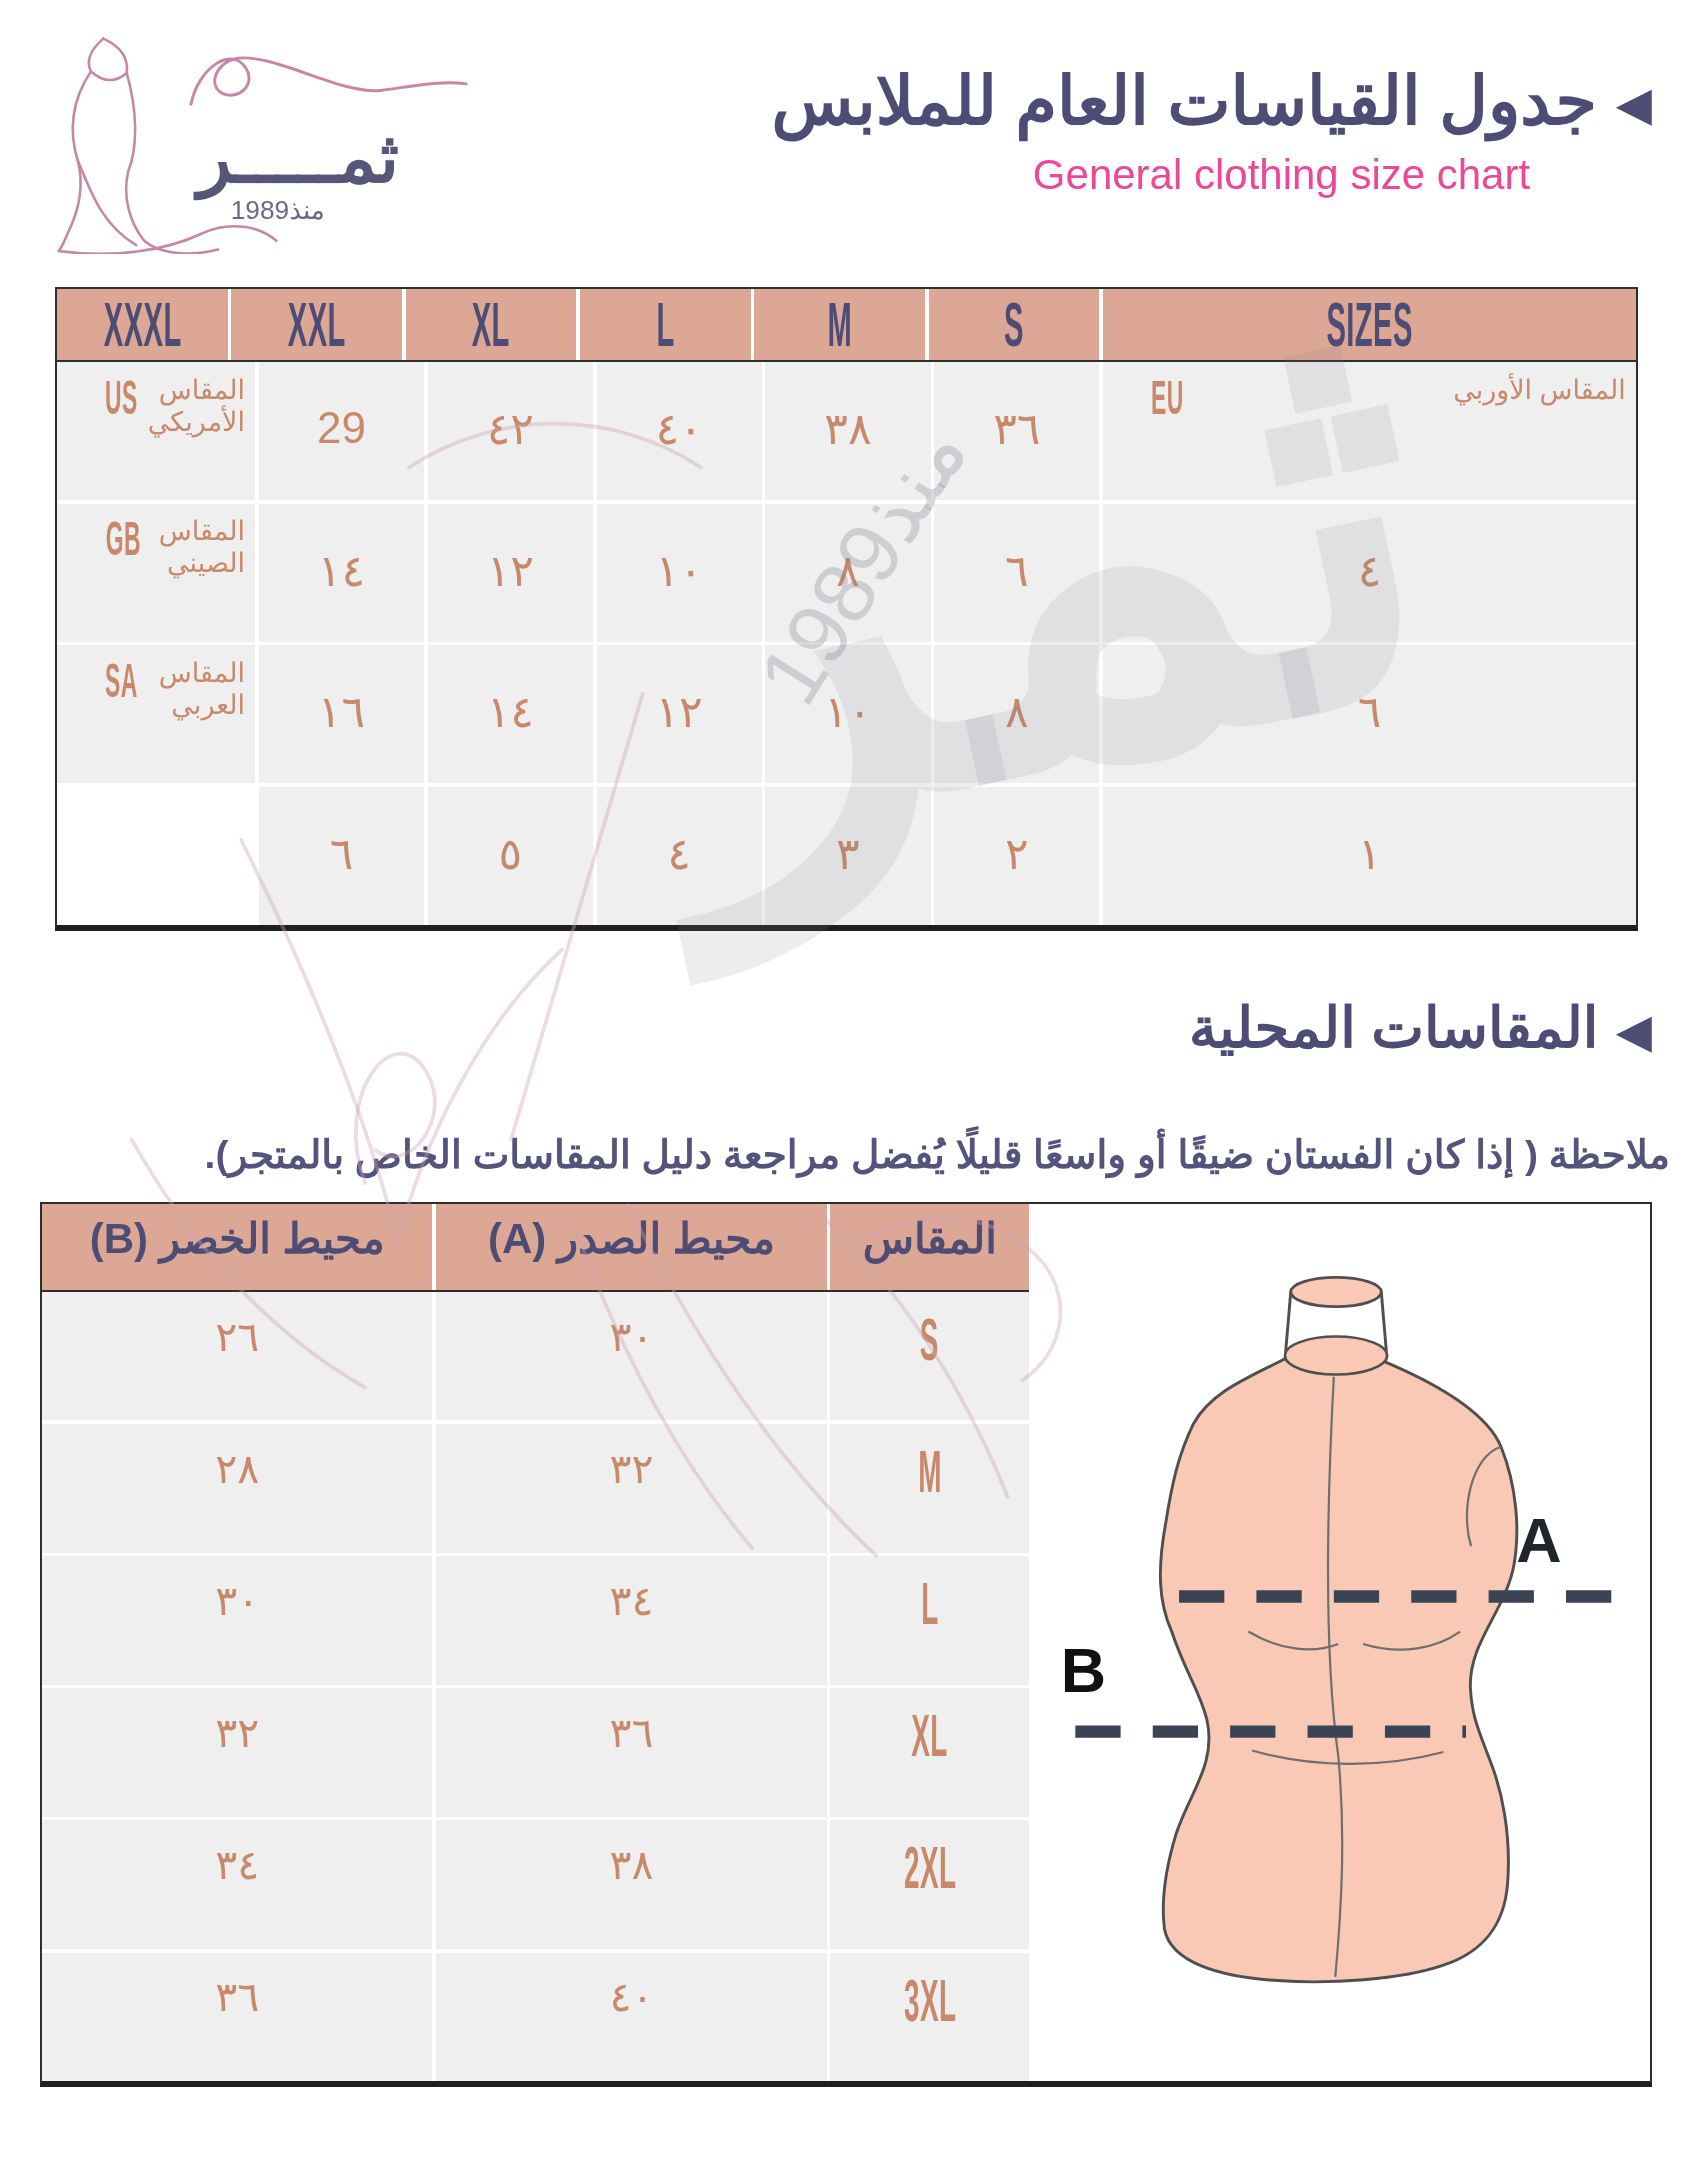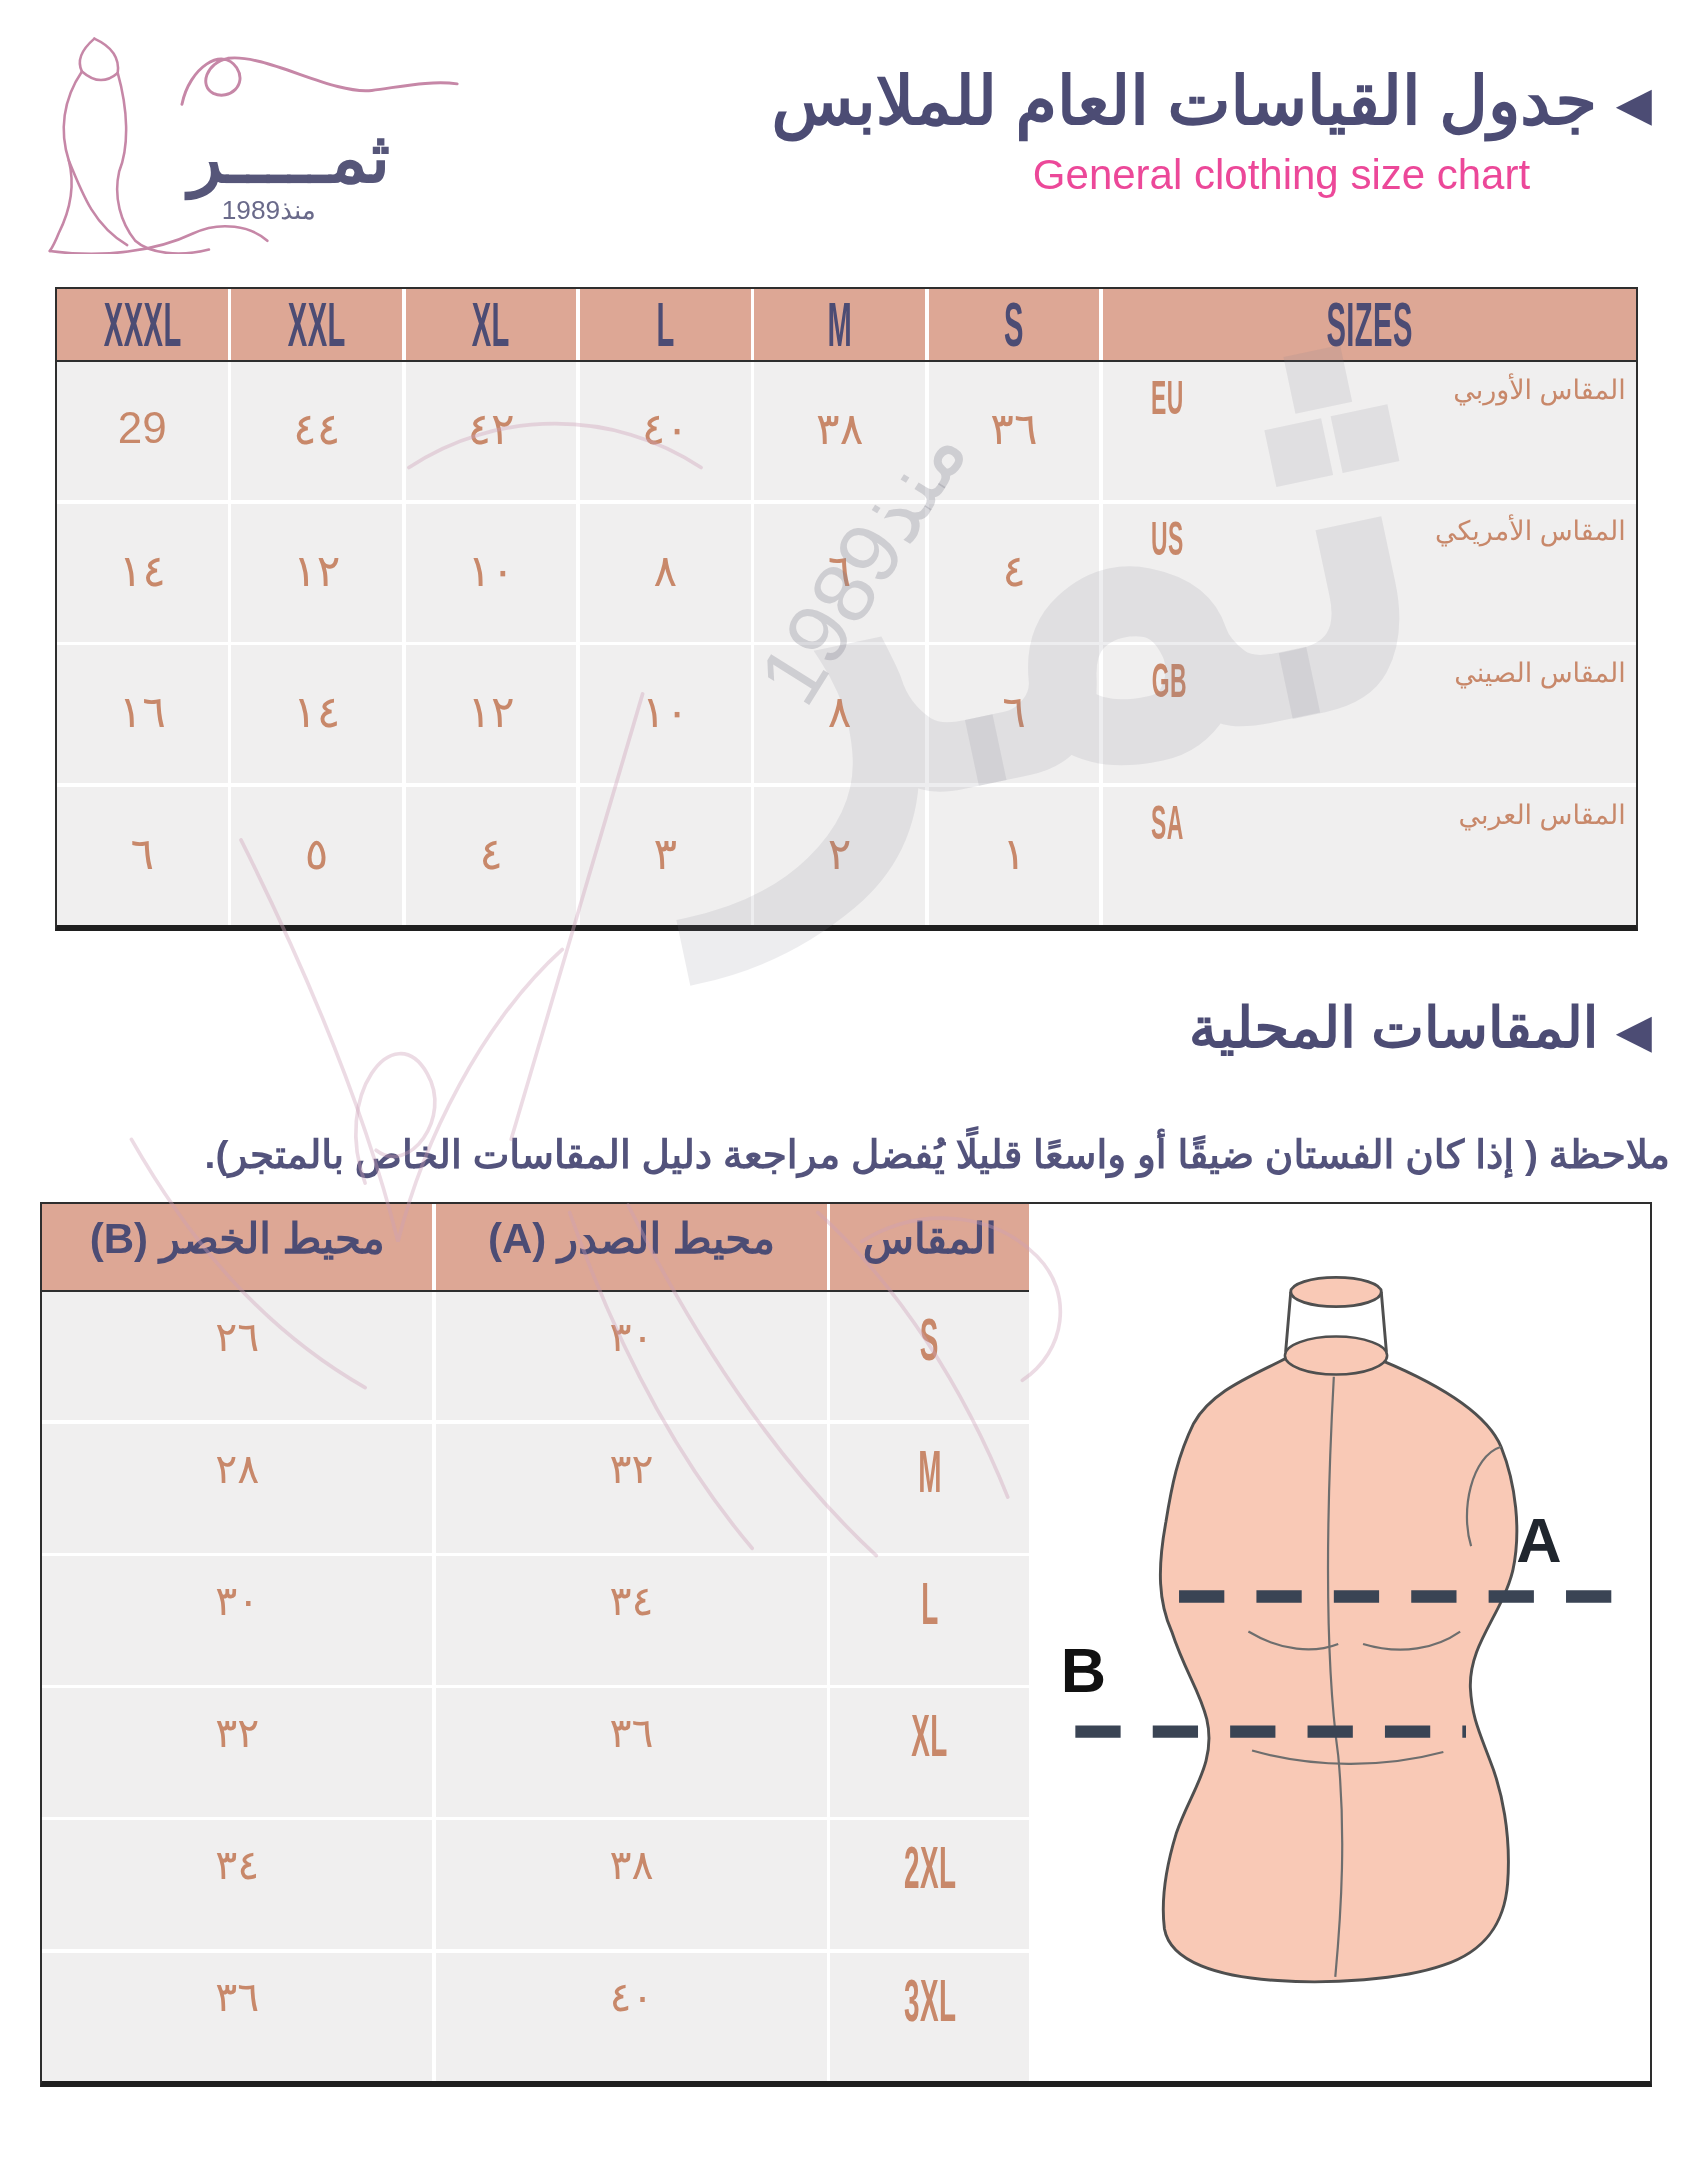--- a/index.html
+++ b/index.html
@@ -1,20 +1,20 @@
 <!DOCTYPE html>
 <html lang="ar" style="font-size:11.7px"><head>
 <meta charset="utf-8">
 <style>
   html,body{margin:0;padding:0;background:#ffffff;}
   #page{position:relative;width:1692px;height:2183px;background:#ffffff;overflow:hidden;
         font-family:"Liberation Sans", sans-serif;}
 
   
-  .logo-wrap{position:absolute;left:25px;top:13px;width:438px;height:241px;}
+  .logo-wrap{position:absolute;left:34px;top:13px;width:438px;height:241px;}
   .title-block{position:absolute;top:64px;right:40px;width:672px;direction:rtl;}
   .title-line{display:flex;align-items:center;justify-content:flex-start;gap:19px;}
   .tri{color:#4c4c74;font-size:47px;line-height:1;transform:translateY(2.9px);}
   .title-ar{color:#4c4c74;font-size:67px;font-weight:700;line-height:1.1;white-space:nowrap;}
   .subtitle-en{direction:ltr;text-align:center;margin-top:13px;margin-right:69px;
                color:#ec4899;font-size:42px;font-weight:400;}
 
   
   .cond{display:inline-block;transform:scale(.62,1.32);transform-origin:center;
         font-weight:700;letter-spacing:0.7px;}
@@ -128,21 +128,20 @@
     <div class="t1-body">
 
       <div class="cell rowlabel">
         <span class="name">المقاس الأوربي</span>
         <span class="code cond">EU</span>
       </div>
       <div class="cell val">٣٦</div>
       <div class="cell val">٣٨</div>
       <div class="cell val">٤٠</div>
       <div class="cell val">٤٢</div>
-      <div class="cell val">٤٤</div>
       <div class="cell val">29</div>
 
       <div class="cell rowlabel">
         <span class="name">المقاس الأمريكي</span>
         <span class="code cond">US</span>
       </div>
       <div class="cell val">٤</div>
       <div class="cell val">٦</div>
       <div class="cell val">٨</div>
       <div class="cell val">١٠</div>

